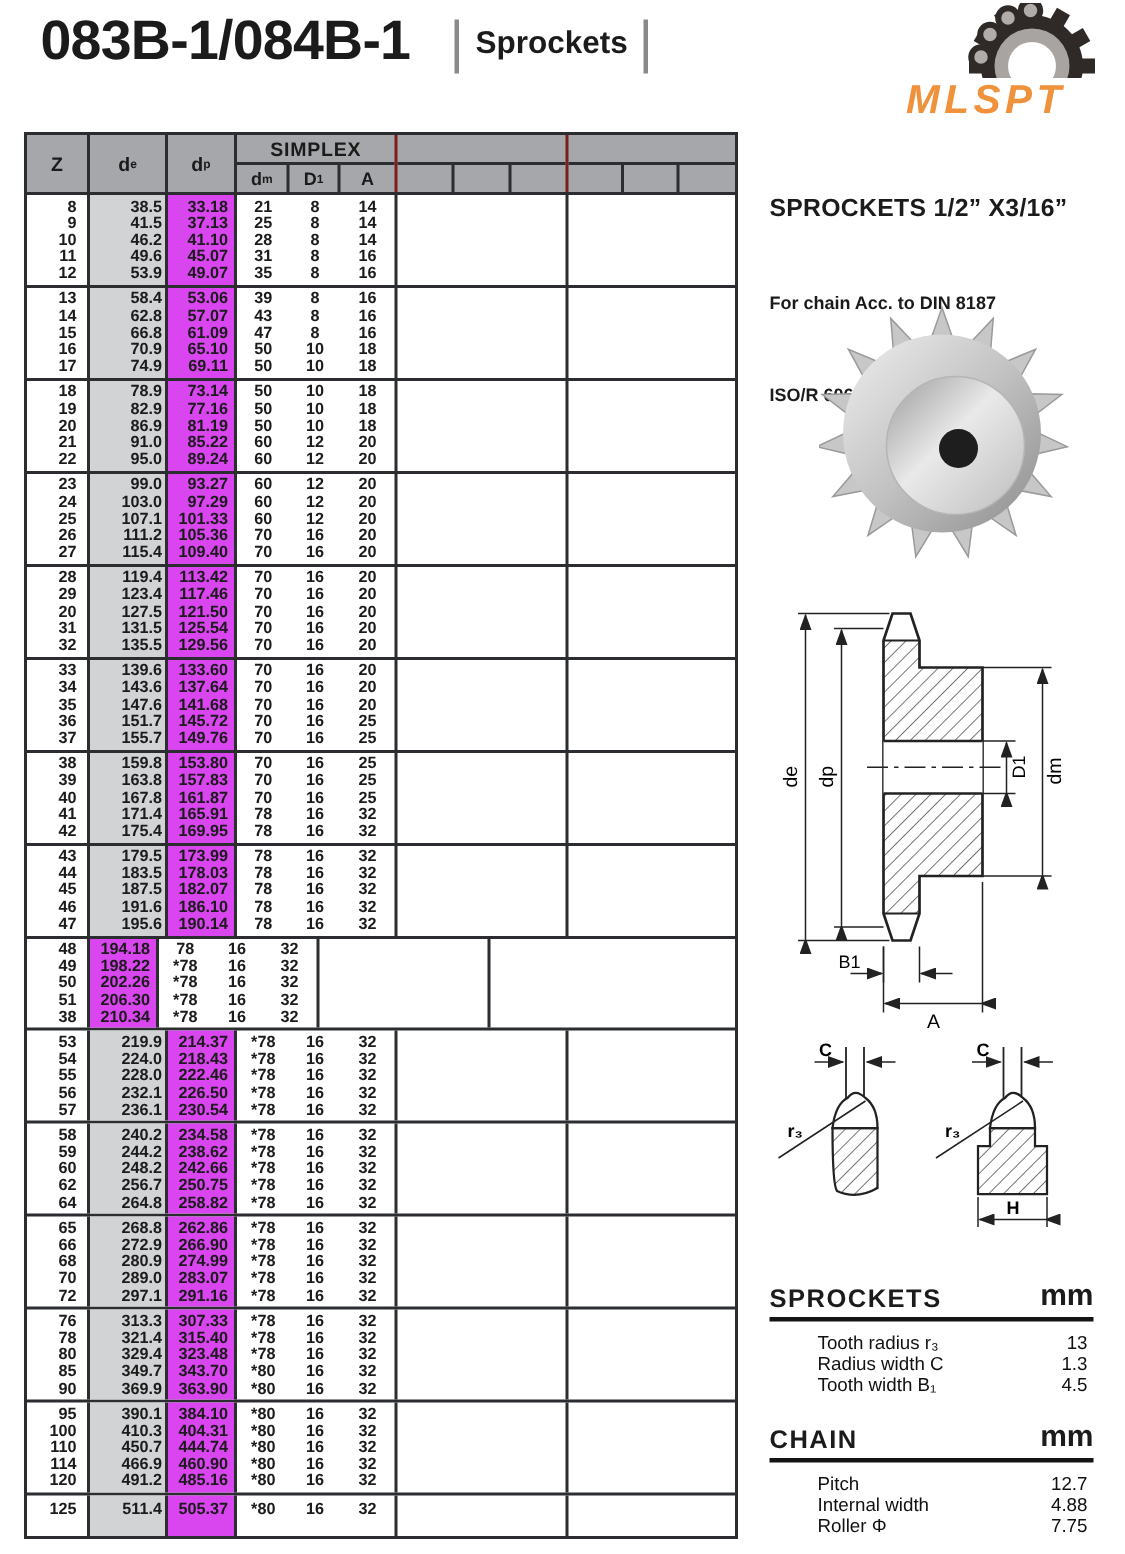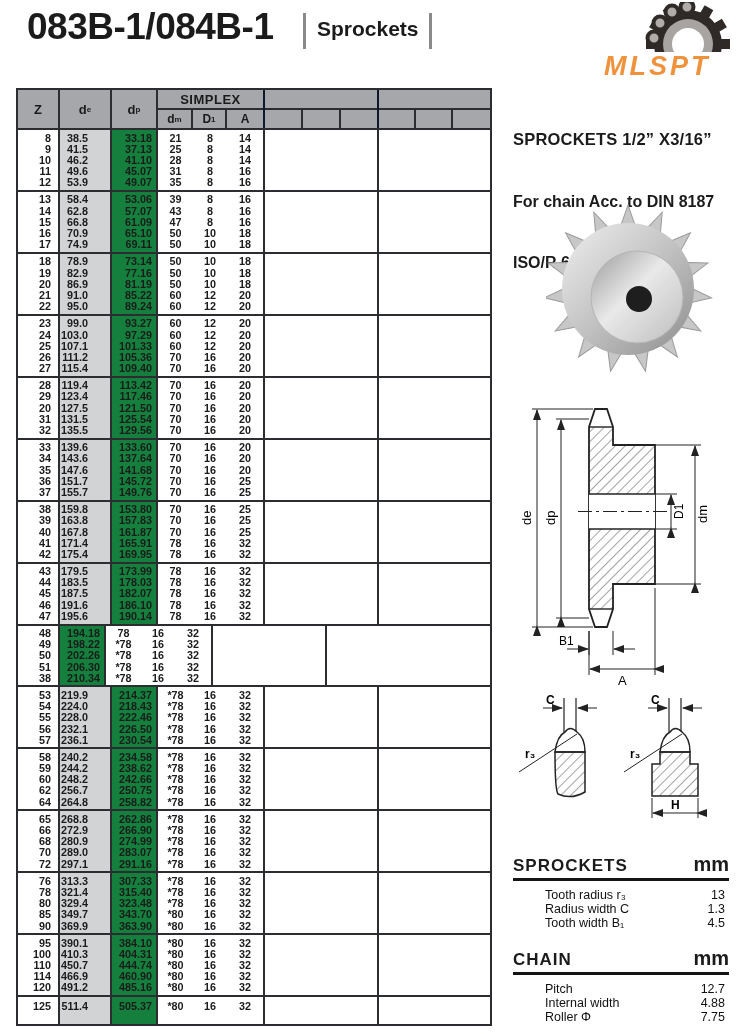--- a/index.html
+++ b/index.html
@@ -14,47 +14,47 @@
   .page-title { position:absolute; left:27px; top:6px; font-size:37px; font-weight:bold; letter-spacing:-0.5px;text-align:center; }
   .title-divider { position:absolute; top:13px; width:2.5px; height:36px; background:#8a8a8a; }
   .subtitle { position:absolute; left:317px; top:17px; font-size:21px; font-weight:bold; }
   .logo { position:absolute; left:598px; top:2px; }
 
   
   .sheet-table { position:absolute; left:16px; top:88px; width:476px; border:2px solid #2b2d30; background:#fff; }
   .thead { display:flex; height:40px; background:#a5a7aa; border-bottom:2px solid #2b2d30; font-weight:bold; }
   .th { display:flex; align-items:center; justify-content:center; border-right:2px solid #2b2d30; font-size:13px; }
   .th-z { width:42px; } .th-de { width:52px; } .th-dp { width:46px; }
-  .thgroup { display:flex; flex-direction:column; border-right:2px solid #0f172a; }
+  .thgroup { display:flex; flex-direction:column; border-right:2px solid #7f1d1d; }
   .thgroup.gs { width:107px; } .thgroup.g1 { width:114px; } .thgroup.g2 { width:111px; border-right:none; }
   .thgroup .top { height:20px; border-bottom:2px solid #2b2d30; display:flex; align-items:center; justify-content:center; font-size:13px; letter-spacing:0.5px; }
   .thgroup .bot { flex:1; display:flex; }
   .thgroup .bot > div { display:flex; align-items:center; justify-content:center; border-right:2px solid #2b2d30; font-size:12px; }
   .thgroup .bot > div:last-child { border-right:none; }
   .w35{width:35px} .w34{width:34px} .w36{width:36px} .w38{width:38px} .w37{width:37px}
 
   .band { display:flex; border-top:2px solid #2b2d30; }
   .band.first { border-top:none; }
   .c { border-right:2px solid #2b2d30; padding:2.5px 0 1.5px; }
   .c.z  { width:42px; text-align:right; padding-right:7px; }
-  .c.de { width:52px; background:#d2d3d5; text-align:right; padding-right:22px; }
-  .c.dp { width:46px; background:#15803d; text-align:right; padding-right:4px; }
+  .c.de { width:52px; background:#d2d3d5; text-align:right; padding-right:2px; }
+  .c.dp { width:46px; background:#d946ef; text-align:right; padding-right:4px; }
   .c.simplex { width:107px; display:flex; }
   .sc.dm { width:35px; text-align:center; }
   .sc.d1 { width:34px; text-align:center; }
   .sc.a  { width:36px; text-align:center; }
   .c.e1 { width:114px; }
   .c.e2 { width:111px; border-right:none; }
   .ln { height:11.2px; line-height:11.2px; font-size:10.8px; font-weight:bold; white-space:pre; }
   .band.single .c { padding-top:3.5px; padding-bottom:12px; }
 
   
   .info { position:absolute; left:513px; top:130px; }
   .info-title { font-size:16.5px; font-weight:bold; letter-spacing:0.2px; margin-bottom:8px; }
-  .info-line { font-size:16px; font-weight:bold; line-height:16px;margin-top:45px; }
+  .info-line { font-size:12px; font-weight:bold; line-height:16px;margin-top:45px; }
 
   .photo { position:absolute; left:546px; top:183px; }
   .xsection { position:absolute; left:515px; top:397px; }
   .profiles { position:absolute; left:515px; top:692px; }
 
   .specs { position:absolute; left:513px; top:853px; width:216px; }
   .spec-head { display:flex; justify-content:space-between; align-items:flex-end; border-bottom:3px solid #141414; padding-bottom:2px; }
   .spec-title { font-size:17px; font-weight:bold; letter-spacing:1px; }
   .spec-unit { font-size:20px; font-weight:bold; }
   .spec-rows { margin-top:7px;margin-left:32px; }

